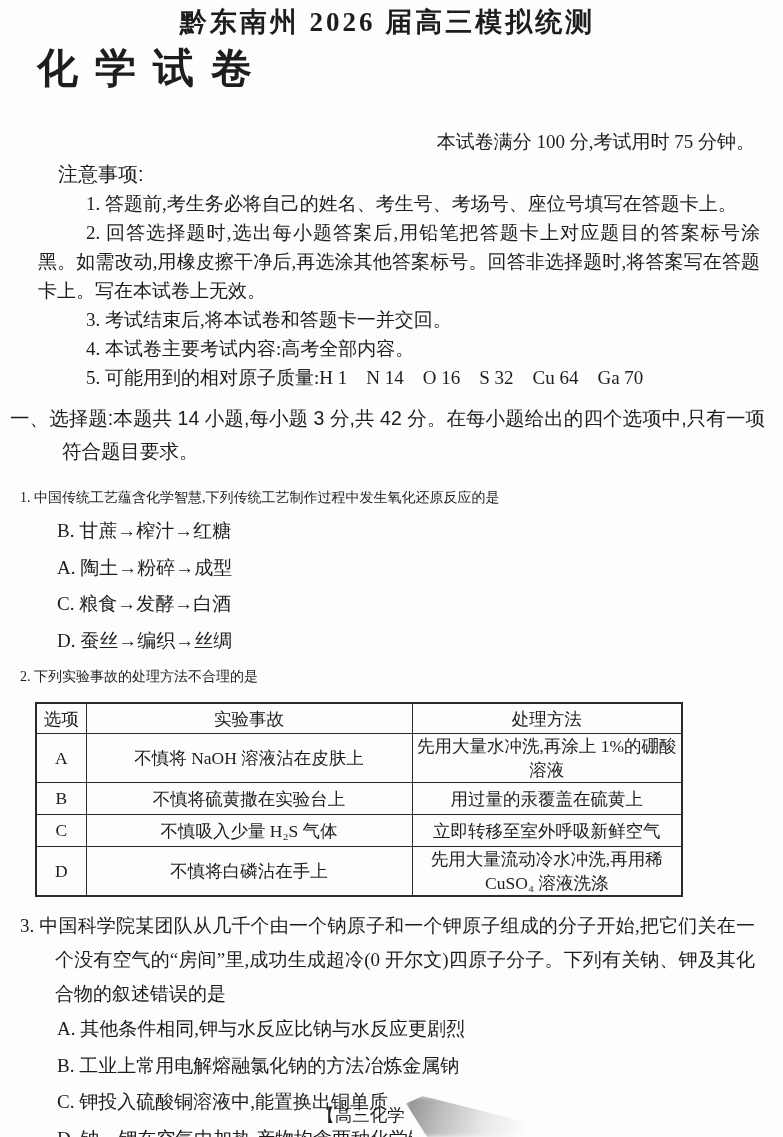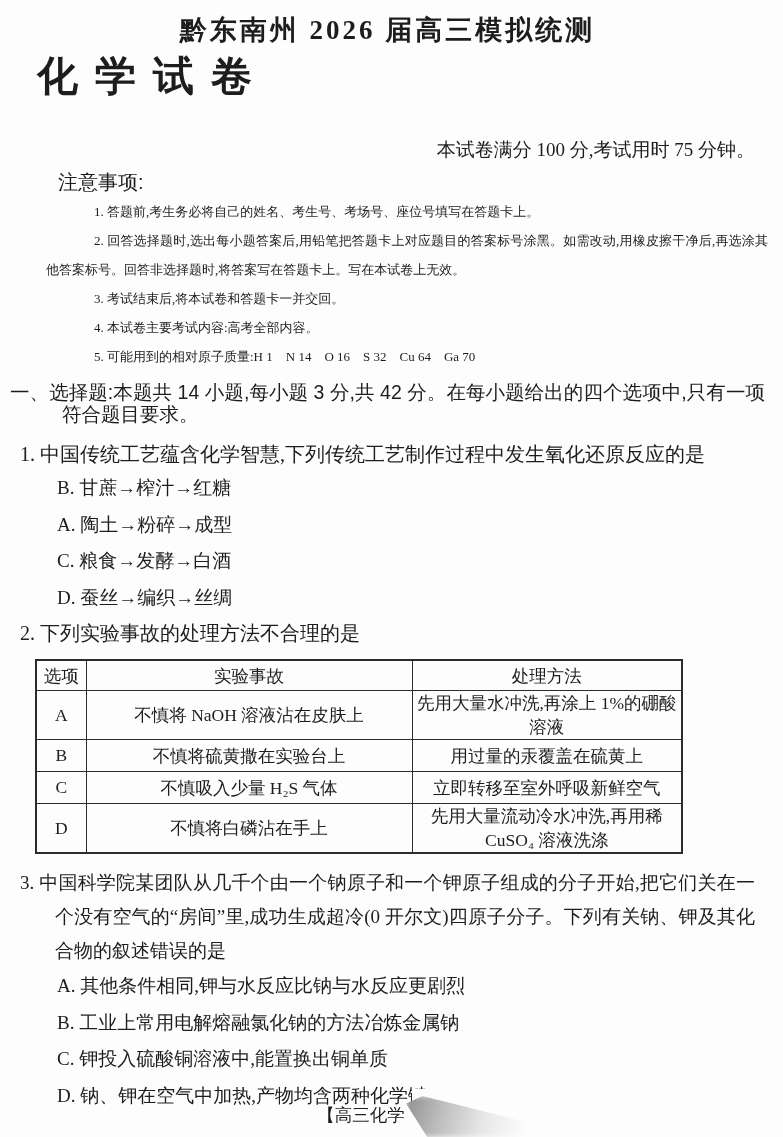--- a/index.html
+++ b/index.html
@@ -9,21 +9,21 @@
     font-family:"Liberation Serif","DejaVu Serif",serif;
     color:#1d1d1d;
     position:relative;
     overflow:hidden;
   }
   .page{
     position:relative;
     width:783px;height:1137px;
     background:#fdfdfd;
     box-sizing:border-box;
-    padding:12px 28px 0 20px;
+    padding:4px 28px 0 20px;
   }
   .hei{font-family:"Liberation Sans","DejaVu Sans",sans-serif;font-weight:normal;}
 
   .title{
     text-align:center;
     font-weight:bold;
     font-size:27px;
     line-height:36px;
     letter-spacing:3px;
   }
@@ -39,40 +39,40 @@
     font-size:19px;
     line-height:26px;
     margin-top:33px;
   }
   .notice-heading{
     font-size:20px;
     line-height:30px;
     margin:4px 0 0 38px;
   }
   .note{
-    margin:0 0 0 26px;
+    margin:0 0 0 18px;
     width:722px;
-    font-size:13px;
+    font-size:19px;
     line-height:29px;
     text-indent:48px;
     text-align:justify;
   }
   .section-heading{
     margin:10px 0 0 -10px;
     width:755px;
     font-size:19.5px;
-    line-height:22px;
+    line-height:33px;
     padding-left:52px;
     text-indent:-52px;
     box-sizing:border-box;
     text-align:justify;
   }
   .stem{
     margin:14px 0 0 0;
-    font-size:20px;
+    font-size:14px;
     line-height:31px;
     text-align:justify;
   }
   .stem-hang{
     margin:12px 0 0 0;
     font-size:19px;
     line-height:34px;
     padding-left:35px;
     text-indent:-35px;
     text-align:justify;

